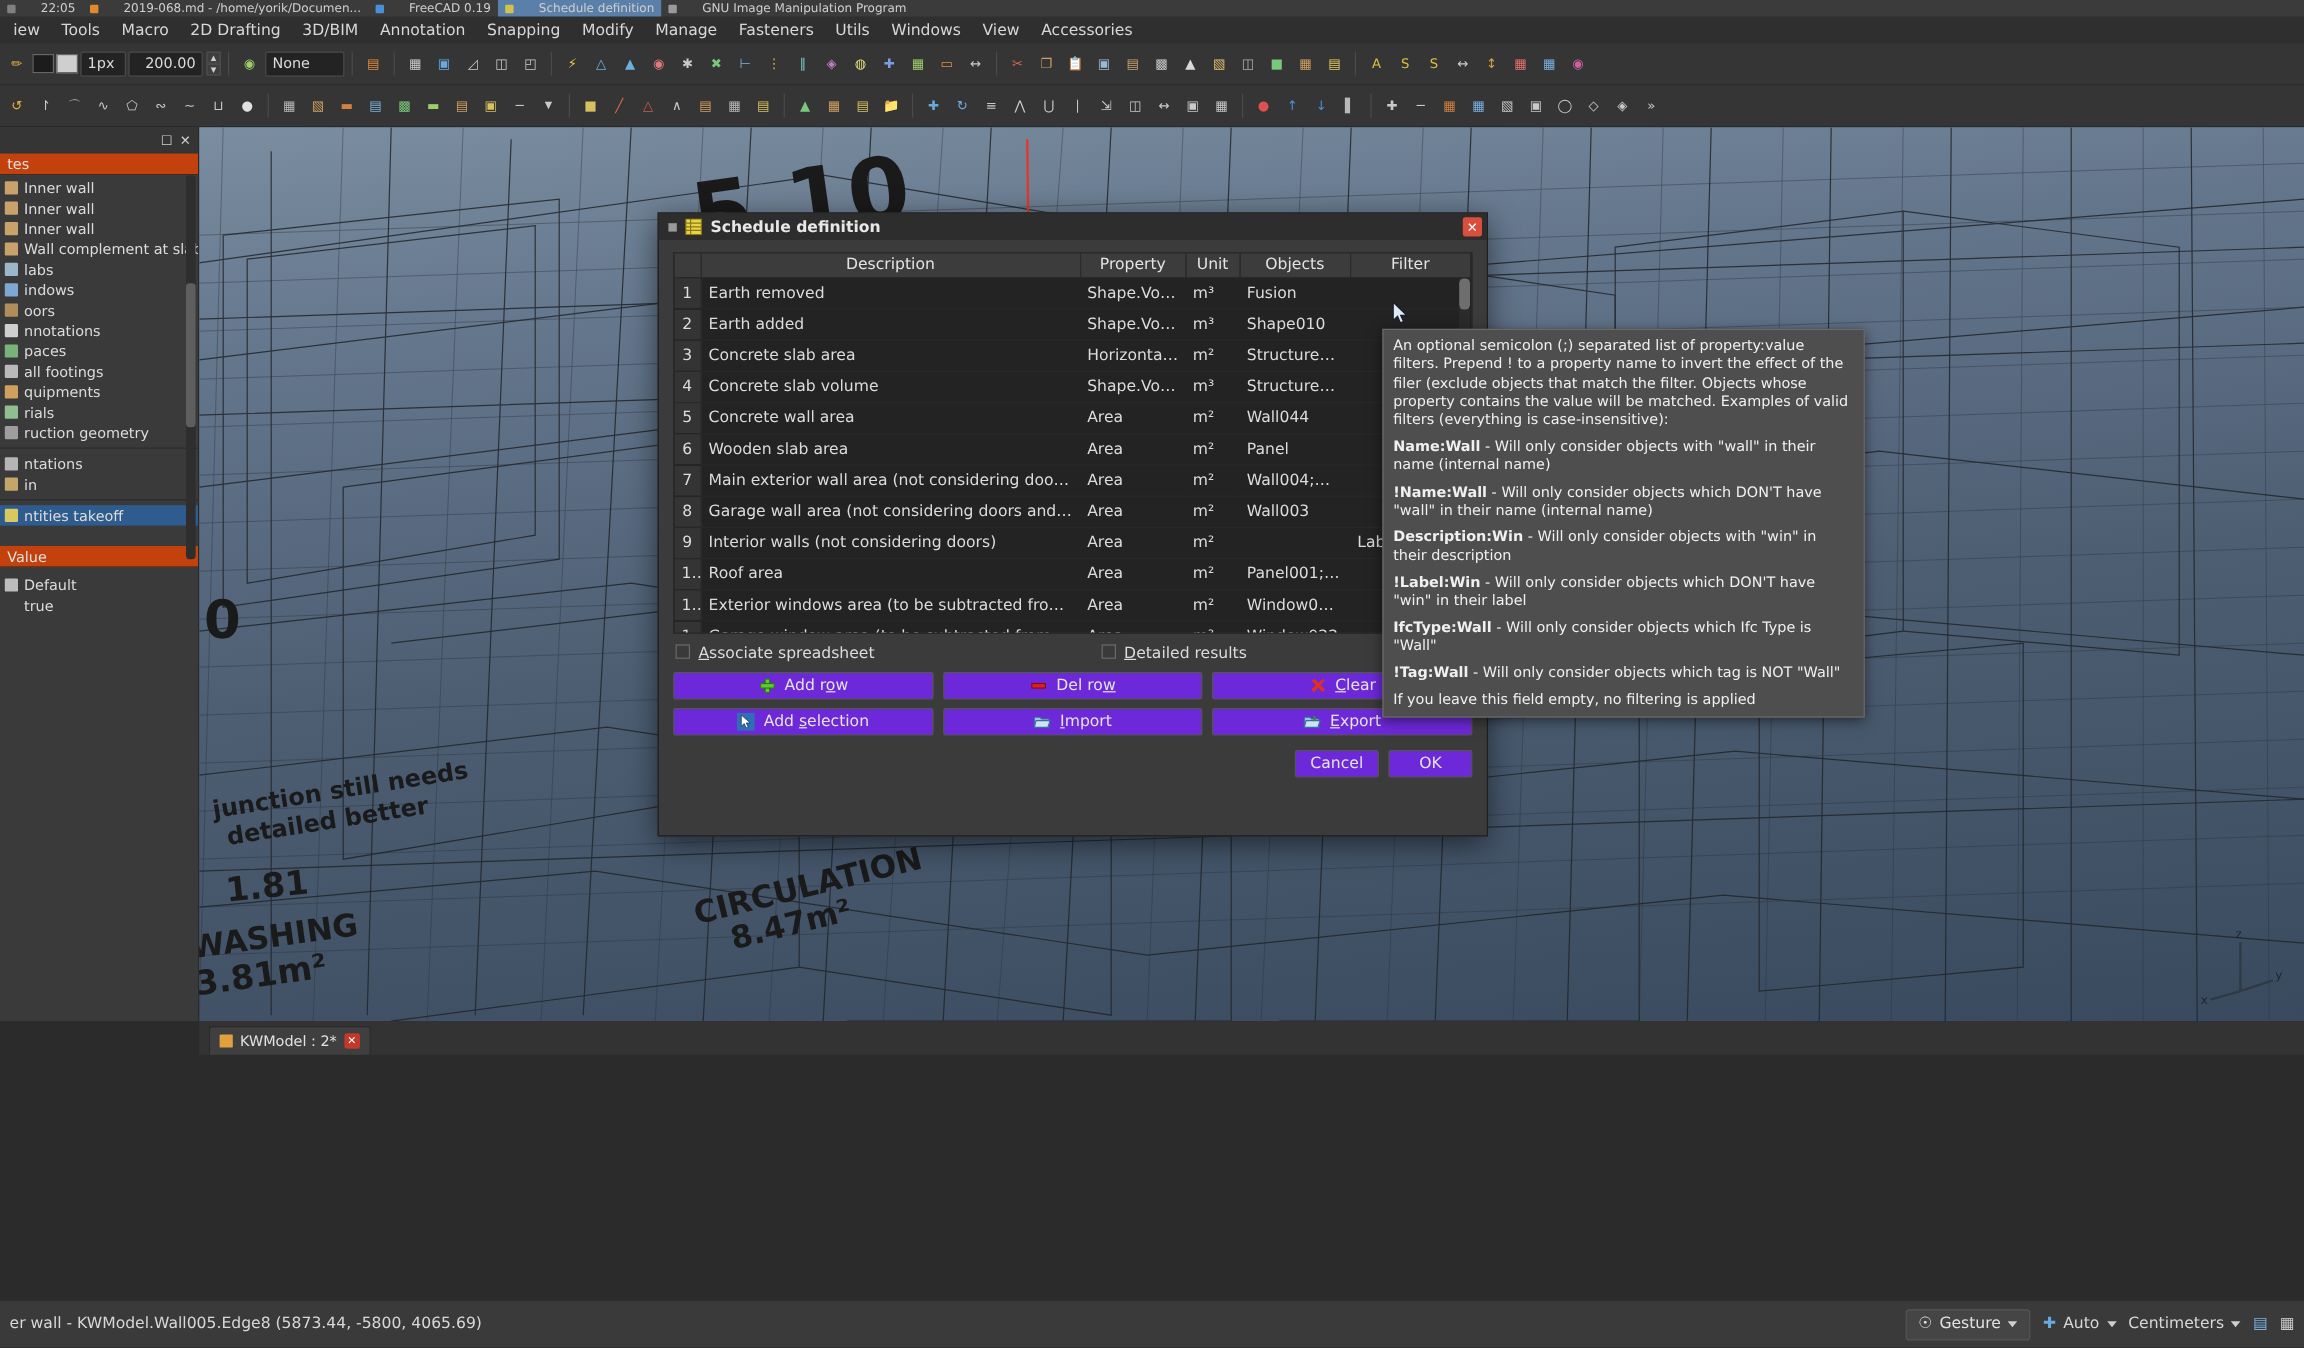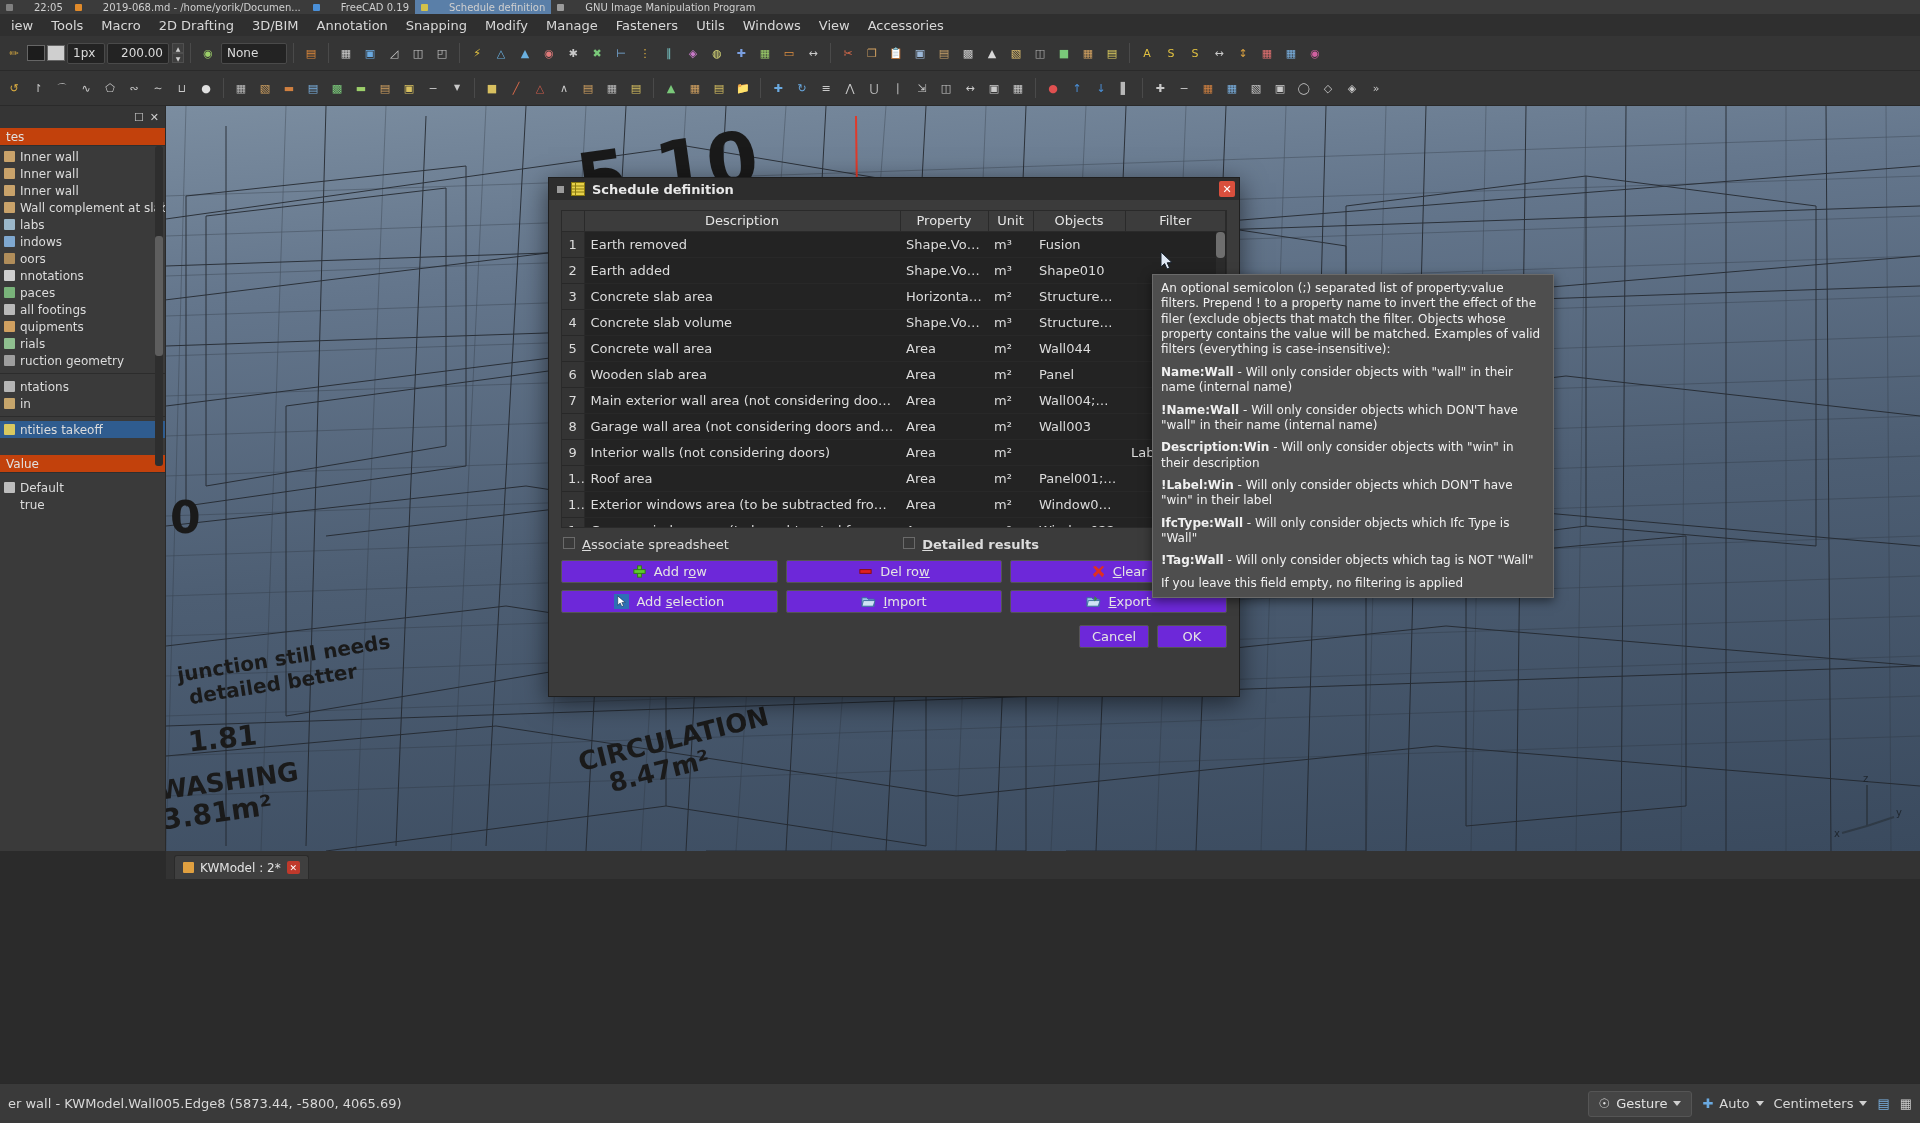--- a/index.html
+++ b/index.html
@@ -176,21 +176,21 @@
   th.c-unit { width: 45px; margin-left: 36px; }
   th.c-obj { width: 92px; }
   th.c-filter { width: auto; }
   td.c-prop, td.c-unit, td.c-obj, td.c-filter { text-align: left; }
   .vsb { position: absolute; right: 1px; top: 21px; width: 9px; bottom: 1px; background: #2b2b2b; }
   .vsb i { position: absolute; left: 0; top: 0; width: 9px; height: 26px; background: #6e6e6e; border-radius: 4px; display: block; }
 
   .checkrow { display: flex; align-items: center; margin: 9px 2px 8px 2px; font-size: 13px; color: #dcdcdc; }
   .chk { width: 12px; height: 12px; border: 1px solid #6a6a6a; background: #3a3a3a; margin-right: 7px; flex: 0 0 auto; }
   .chk-item { display: flex; }
-  .chk-item.right { margin-left: auto; margin-right: 186px; font-weight: bold; }
+  .chk-item.right { margin-left: auto; margin-right: 186px; }
   .u { text-decoration: underline; }
 
   .btnrow { display: flex; gap: 8px; margin-bottom: 7px; }
   .dbtn {
     flex: 1; height: 23px; background: #6d28d9; border: 1px solid #555;
     display: flex; align-items: center; justify-content: center; gap: 7px;
     color: #e4e4e4; font-size: 13px; border-radius: 2px;
   }
   .okrow { display: flex; gap: 8px; justify-content: flex-end; margin-top: 12px; }
   .dbtn.sm { flex: 0 0 70px; height: 23px; }

